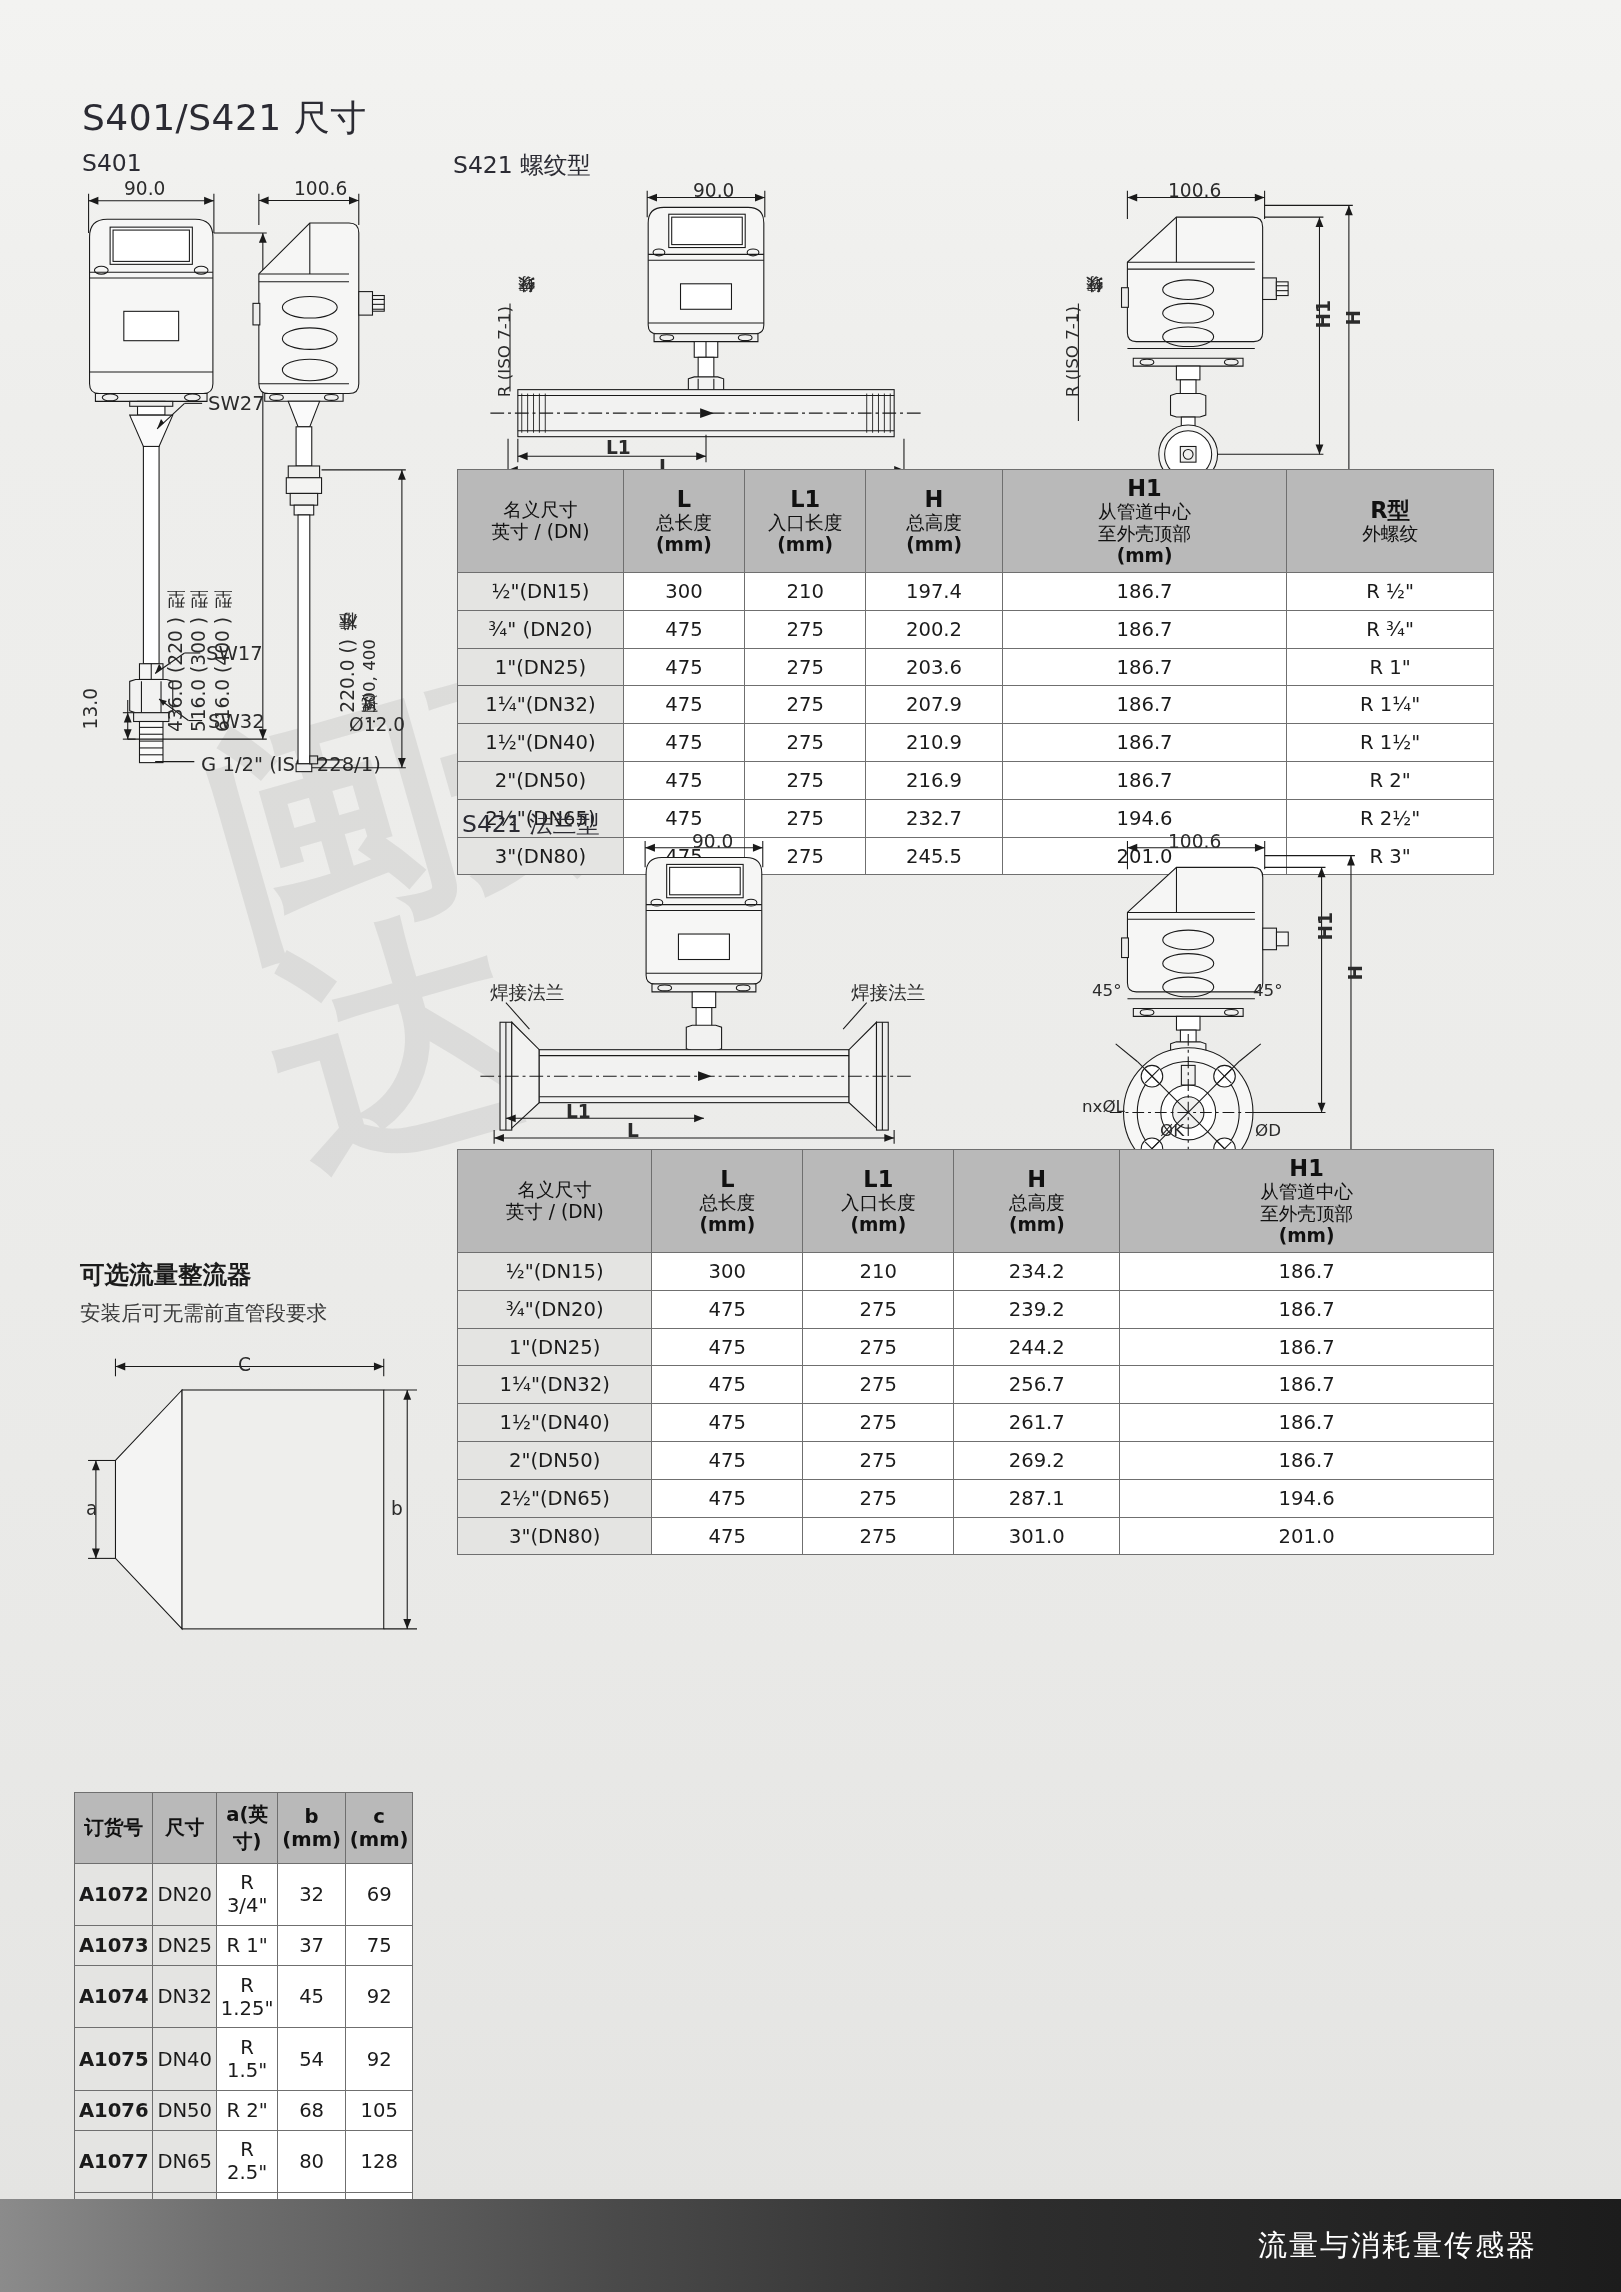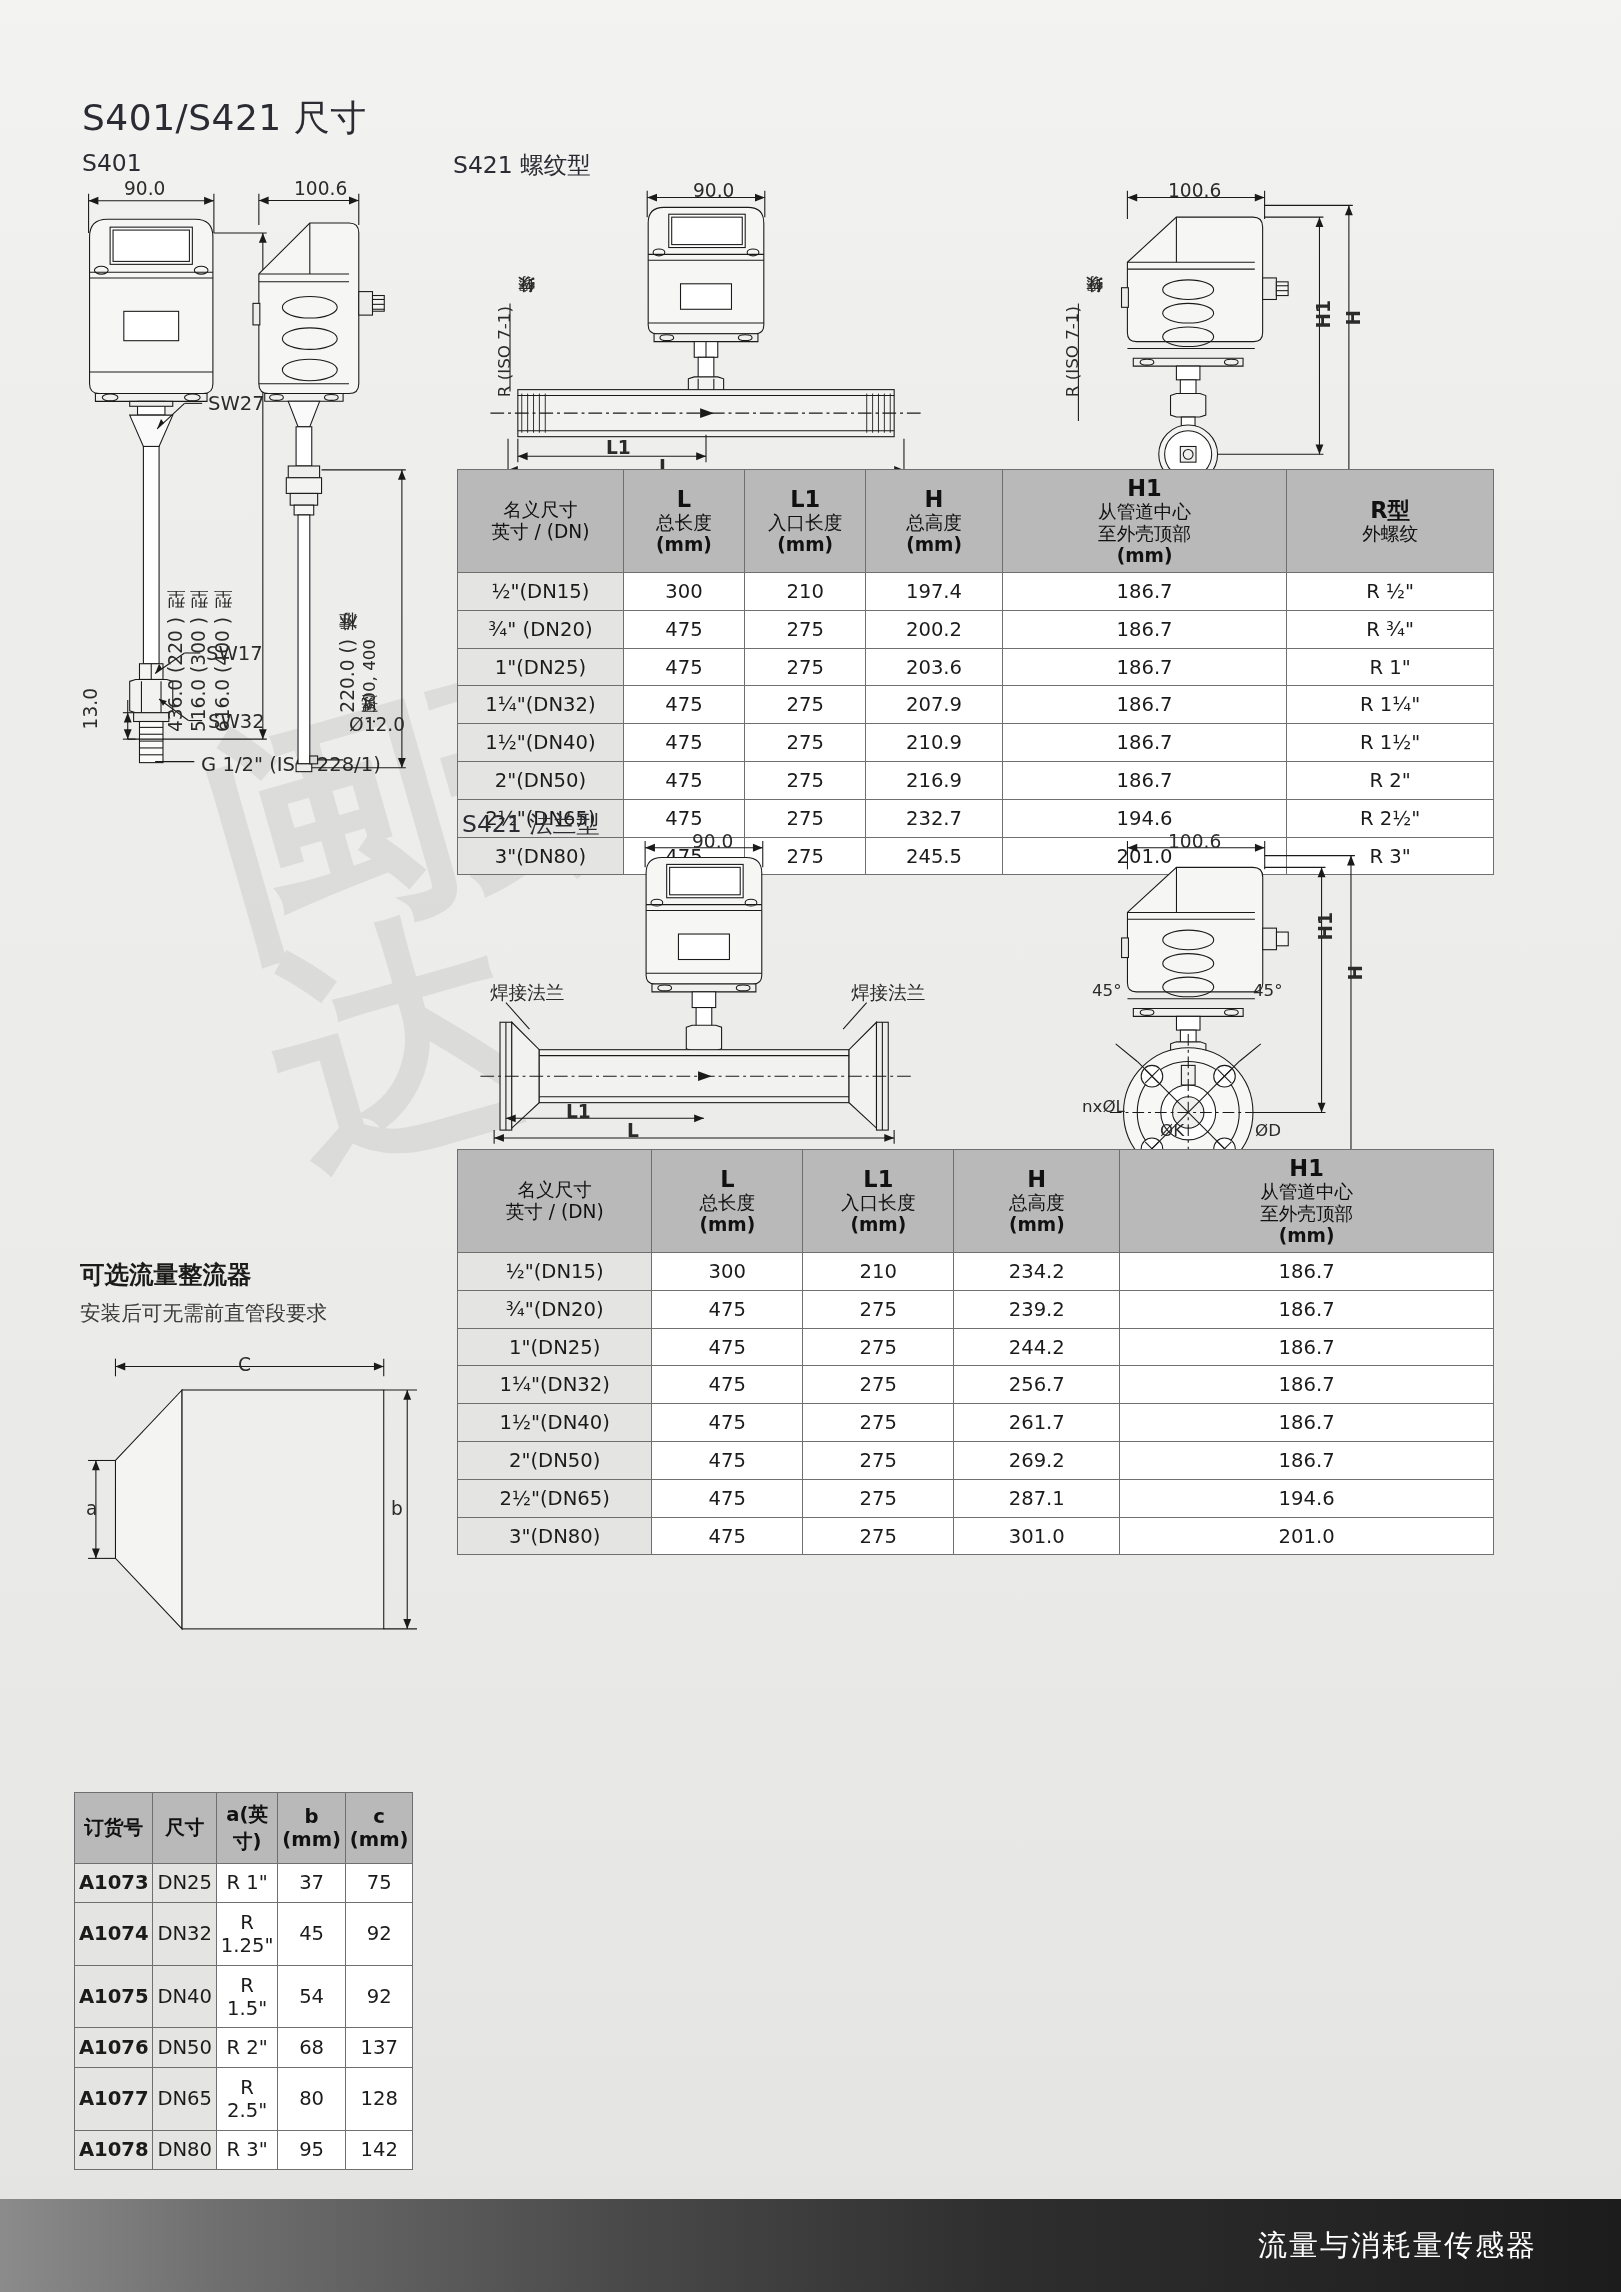--- a/index.html
+++ b/index.html
@@ -747,20 +747,27 @@
           <tr>
             <th style="width:78px">订货号</th>
             <th style="width:67px">尺寸</th>
             <th style="width:80px">a(英寸)</th>
             <th style="width:61px">b (mm)</th>
             <th style="width:65px">c (mm)</th>
           </tr>
         </thead>
         <tbody>
           <tr>
+            <td class="c1">A1072</td>
+            <td class="c2">DN20</td>
+            <td class="">R 3/4"</td>
+            <td class="">32</td>
+            <td class="">69</td>
+          </tr>
+          <tr>
             <td class="c1">A1073</td>
             <td class="c2">DN25</td>
             <td class="">R 1"</td>
             <td class="">37</td>
             <td class="">75</td>
           </tr>
           <tr>
             <td class="c1">A1074</td>
             <td class="c2">DN32</td>
             <td class="">R 1.25"</td>
@@ -772,21 +779,21 @@
             <td class="c2">DN40</td>
             <td class="">R 1.5"</td>
             <td class="">54</td>
             <td class="">92</td>
           </tr>
           <tr>
             <td class="c1">A1076</td>
             <td class="c2">DN50</td>
             <td class="">R 2"</td>
             <td class="">68</td>
-            <td class="">137</td>
+            <td class="">105</td>
           </tr>
           <tr>
             <td class="c1">A1077</td>
             <td class="c2">DN65</td>
             <td class="">R 2.5"</td>
             <td class="">80</td>
             <td class="">128</td>
           </tr>
           <tr>
             <td class="c1">A1078</td>

